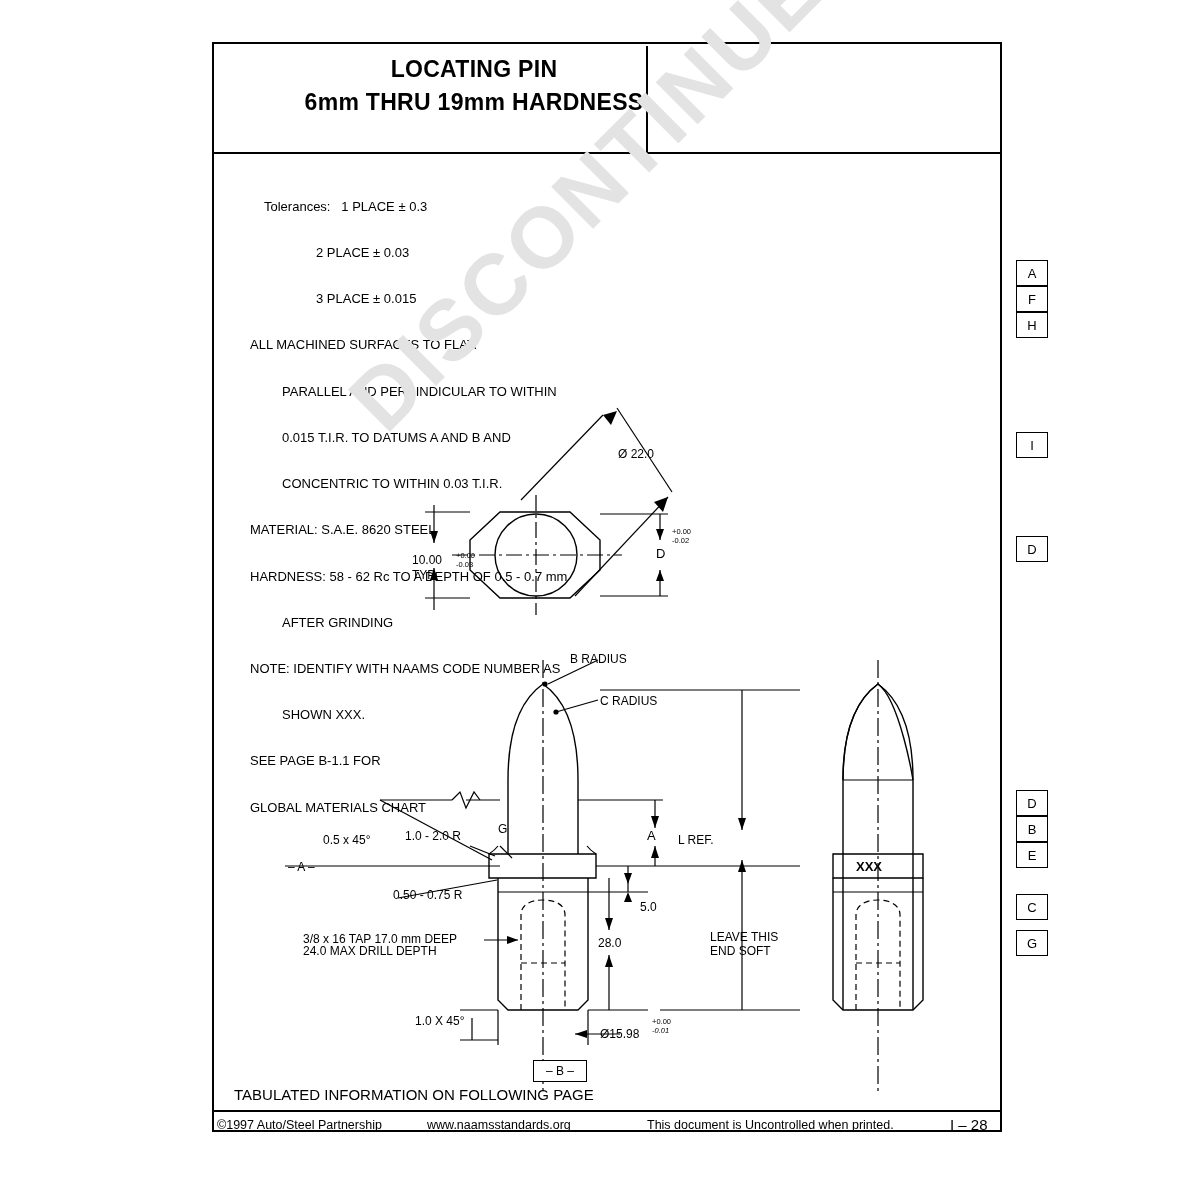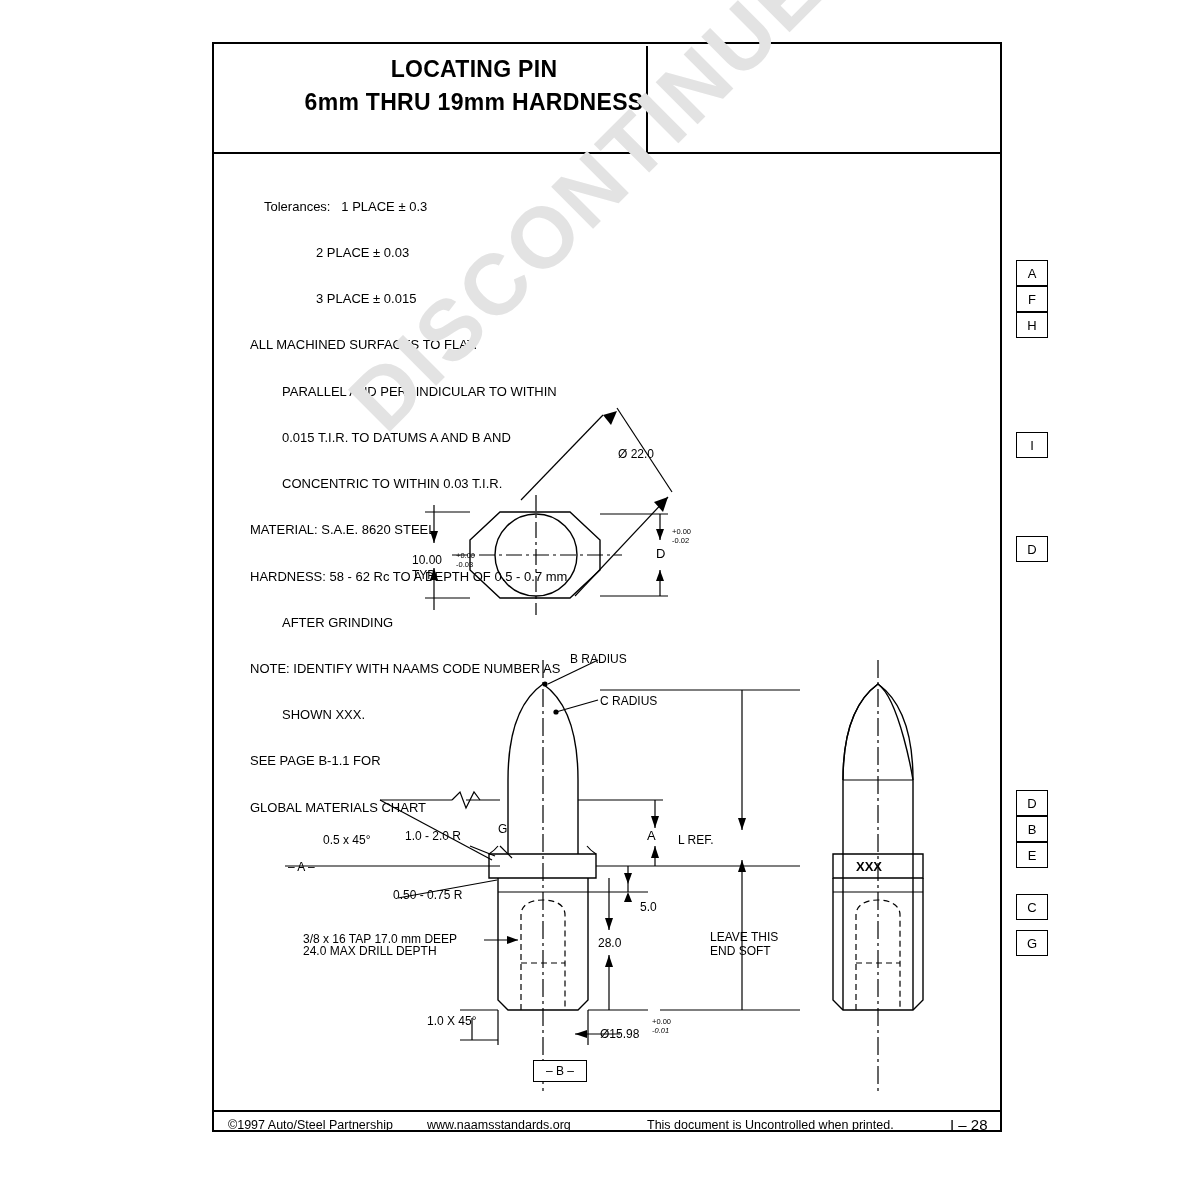--- a/index.html
+++ b/index.html
@@ -147,21 +147,21 @@
     border-top: 2px solid #000;
   }
   .footer {
     position: absolute;
     left: 0;
     top: 1074px;
     width: 790px;
     height: 24px;
     font-size: 12.5px;
   }
-  .footer .f1 { position: absolute; left: 16px;  top: 2px; }
+  .footer .f1 { position: absolute; left: 5px;  top: 2px; }
   .footer .f2 { position: absolute; left: 215px; top: 2px; }
   .footer .f3 { position: absolute; left: 435px; top: 2px; }
   .footer .f4 { position: absolute; left: 738px; top: 0px; font-size: 15px; }
   
   .tab {
     position: absolute;
     width: 32px;
     height: 26px;
     border: 1.6px solid #000;
     box-sizing: border-box;
@@ -237,20 +237,21 @@
     <div class="ind3">CONCENTRIC TO WITHIN 0.03 T.I.R.</div>
     <div style="margin-left:-14px">MATERIAL: S.A.E. 8620 STEEL</div>
     <div style="margin-left:-14px">HARDNESS: 58 - 62 Rc TO A DEPTH OF 0.5 - 0.7 mm</div>
     <div class="ind3">AFTER GRINDING</div>
     <div style="margin-left:-14px">NOTE: IDENTIFY WITH NAAMS CODE NUMBER AS</div>
     <div class="ind3">SHOWN XXX.</div>
     <div style="margin-left:-14px">SEE PAGE B-1.1 FOR</div>
     <div style="margin-left:-14px">GLOBAL MATERIALS CHART</div>
   </div>
 
+  <div class="tabulated">TABULATED INFORMATION ON FOLLOWING PAGE</div>
   <div class="bottom-rule"></div>
   <div class="footer">
     <div class="f1">©1997 Auto/Steel Partnership</div>
     <div class="f2">www.naamsstandards.org</div>
     <div class="f3">This document is Uncontrolled when printed.</div>
     <div class="f4">I – 28</div>
   </div>
 </div>
 
 <div class="watermark">DISCONTINUED</div>
@@ -417,21 +418,21 @@
 
   <div class="lbl" style="left:570px; top:652px;">B RADIUS</div>
   <div class="lbl" style="left:600px; top:694px;">C RADIUS</div>
   <div class="lbl" style="left:323px; top:833px;">0.5 x 45°</div>
   <div class="lbl" style="left:405px; top:829px;">1.0 - 2.0 R</div>
   <div class="lbl" style="left:498px; top:822px;">G</div>
   <div class="lbl" style="left:288px; top:860px;">– A –</div>
   <div class="lbl" style="left:393px; top:888px;">0.50 - 0.75 R</div>
   <div class="lbl" style="left:303px; top:932px;">3/8 x 16 TAP 17.0 mm DEEP</div>
   <div class="lbl" style="left:303px; top:944px;">24.0 MAX DRILL DEPTH</div>
-  <div class="lbl" style="left:427px; top:1014px;">1.0 X 45°</div>
+  <div class="lbl" style="left:415px; top:1014px;">1.0 X 45°</div>
   <div class="lbl" style="left:600px; top:1027px;">Ø15.98</div>
   <div class="lbl xs" style="left:652px; top:1018px;">+0.00</div>
   <div class="lbl xs" style="left:652px; top:1027px;font-style:italic;">-0.01</div>
   <div class="lbl big" style="left:647px; top:828px;">A</div>
   <div class="lbl" style="left:640px; top:900px;">5.0</div>
   <div class="lbl" style="left:598px; top:936px;">28.0</div>
   <div class="lbl" style="left:678px; top:833px;text-align:right;">L REF.</div>
   <div class="lbl" style="left:710px; top:930px;">LEAVE THIS</div>
   <div class="lbl" style="left:710px; top:944px;">END SOFT</div>
 

